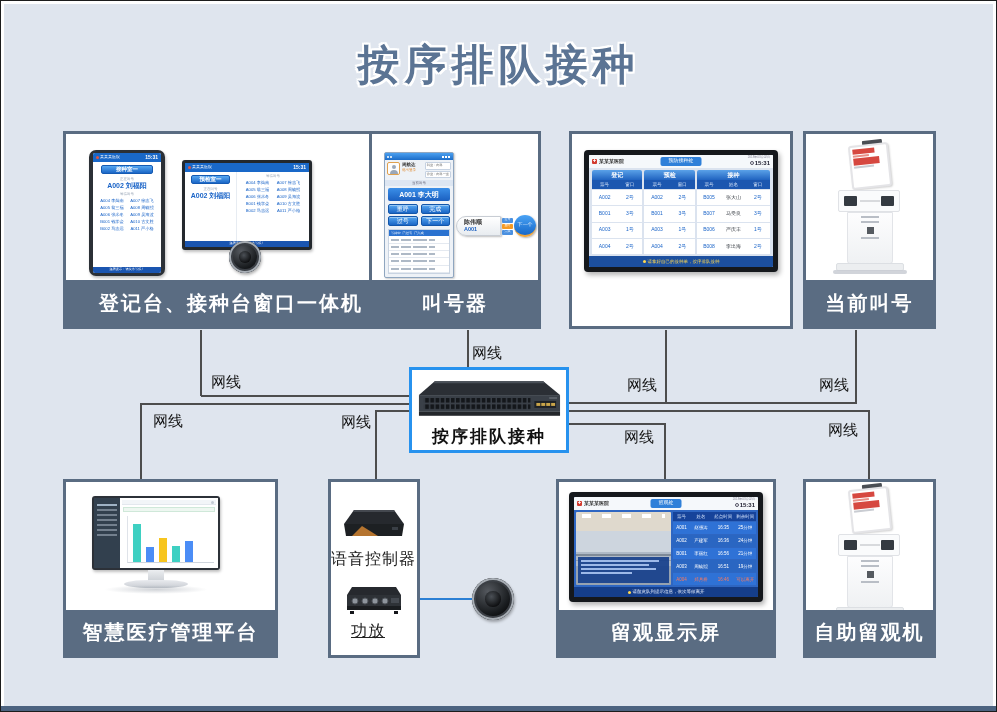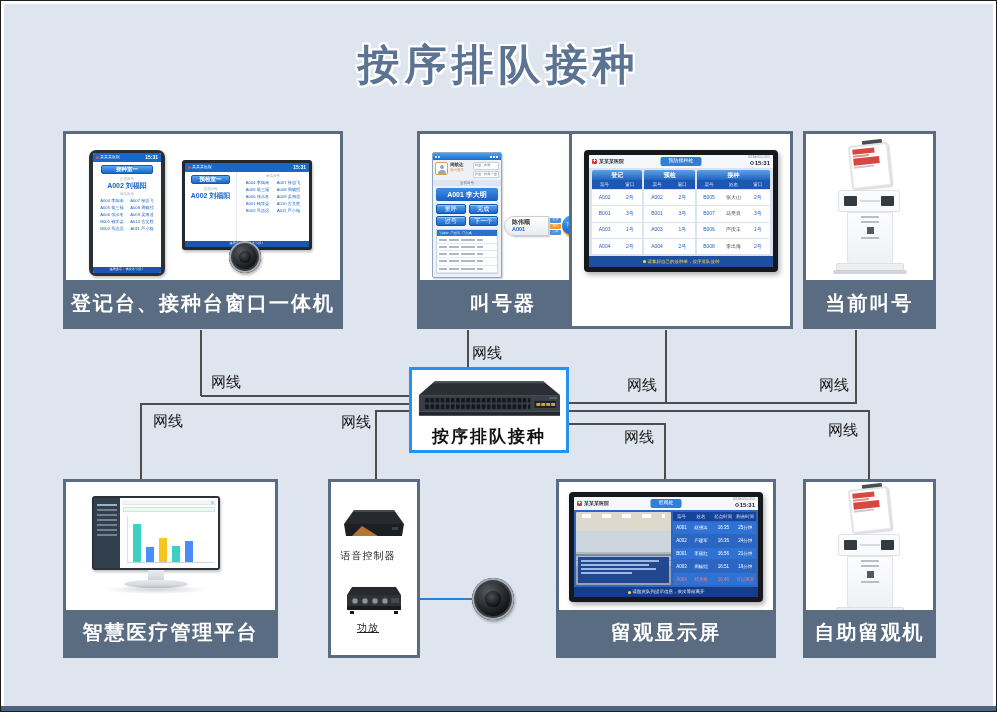--- a/index.html
+++ b/index.html
@@ -197,21 +197,21 @@
   .m-chart { position:absolute; left:7px; right:4px; bottom:5px; top:18px; border-left:1px solid #dfe3e9;
              border-bottom:1px solid #cfd5dd; display:flex; align-items:flex-end; gap:5px; padding-left:5px; }
   .m-chart .bar { width:8px; flex:none; }
   .mon-neck { position:absolute; left:82px; top:88px; width:16px; height:11px; background:linear-gradient(#eceef1,#cdd1d6); }
   .mon-base { position:absolute; left:58px; top:98px; width:64px; height:8px; background:linear-gradient(#e8eaee,#c9cdd3); border-radius:50%/60%; }
   .mon-shadow { position:absolute; left:38px; top:103px; width:104px; height:9px;
                 background:radial-gradient(ellipse, rgba(90,100,115,.28), transparent 70%); }
 
   
   .dev-svg { position:absolute; }
-  .dev-label { position:absolute; left:0; right:12px; text-align:center; font-size:10px; color:#222; letter-spacing:1px; white-space:nowrap; }
+  .dev-label { position:absolute; left:0; right:12px; text-align:center; font-size:16px; color:#222; letter-spacing:1px; white-space:nowrap; }
 
   
   .switch-box { position:absolute; left:408px; top:366px; width:160px; height:86px; background:#fff;
                 border:3px solid #2792ee; display:flex; flex-direction:column; align-items:center; justify-content:flex-end;
                 padding-bottom:3px; z-index:4; }
   .switch-svg { position:absolute; left:3px; top:4px; width:148px; height:52px; }
   .switch-label { font-size:17px; font-weight:bold; color:#111; letter-spacing:2px; }
 
   .bottom-strip { position:absolute; left:0; top:705px; width:100%; height:7px; background:#4c6380; }
 </style>
@@ -240,21 +240,21 @@
 
   <div class="cable-label" style="left:210px;top:372px;">网线</div>
   <div class="cable-label" style="left:152px;top:411px;">网线</div>
   <div class="cable-label" style="left:340px;top:412px;">网线</div>
   <div class="cable-label" style="left:471px;top:343px;">网线</div>
   <div class="cable-label" style="left:626px;top:375px;">网线</div>
   <div class="cable-label" style="left:818px;top:375px;">网线</div>
   <div class="cable-label" style="left:827px;top:420px;">网线</div>
   <div class="cable-label" style="left:623px;top:427px;">网线</div>
 
-  <div class="device-box" style="left:62px;top:130px;width:280px;height:198px;">
+  <div class="device-box" style="left:62px;top:130px;width:336px;height:198px;">
     <div class="box-body">
       <div class="phone">
         <div class="screen">
           <div class="scr-head">
             <span class="rdot"></span>
             <span class="hosp">某某某医院</span>
             <span class="time">15:31</span>
           </div>
           <div class="room-btn">接种室一</div>
           <div class="mini-label">正在叫号</div>
@@ -315,21 +315,21 @@
           <div class="scr-foot">温馨提示：请按序等候！</div>
         </div>
       </div>
       <div class="speaker sp-a">
           <i></i>
         </div>
     </div>
     <div class="box-label">登记台、接种台窗口一体机</div>
   </div>
 
-  <div class="device-box" style="left:368px;top:130px;width:172px;height:198px;margin-left:48px;">
+  <div class="device-box" style="left:368px;top:130px;width:172px;height:198px;">
     <div class="box-body">
       <div class="cwin">
         <div class="cwin-title">
           <i></i>
             <i></i>
           <span class="wbtns">
               <i></i>
               <i></i>
               <i></i>
             </span>

